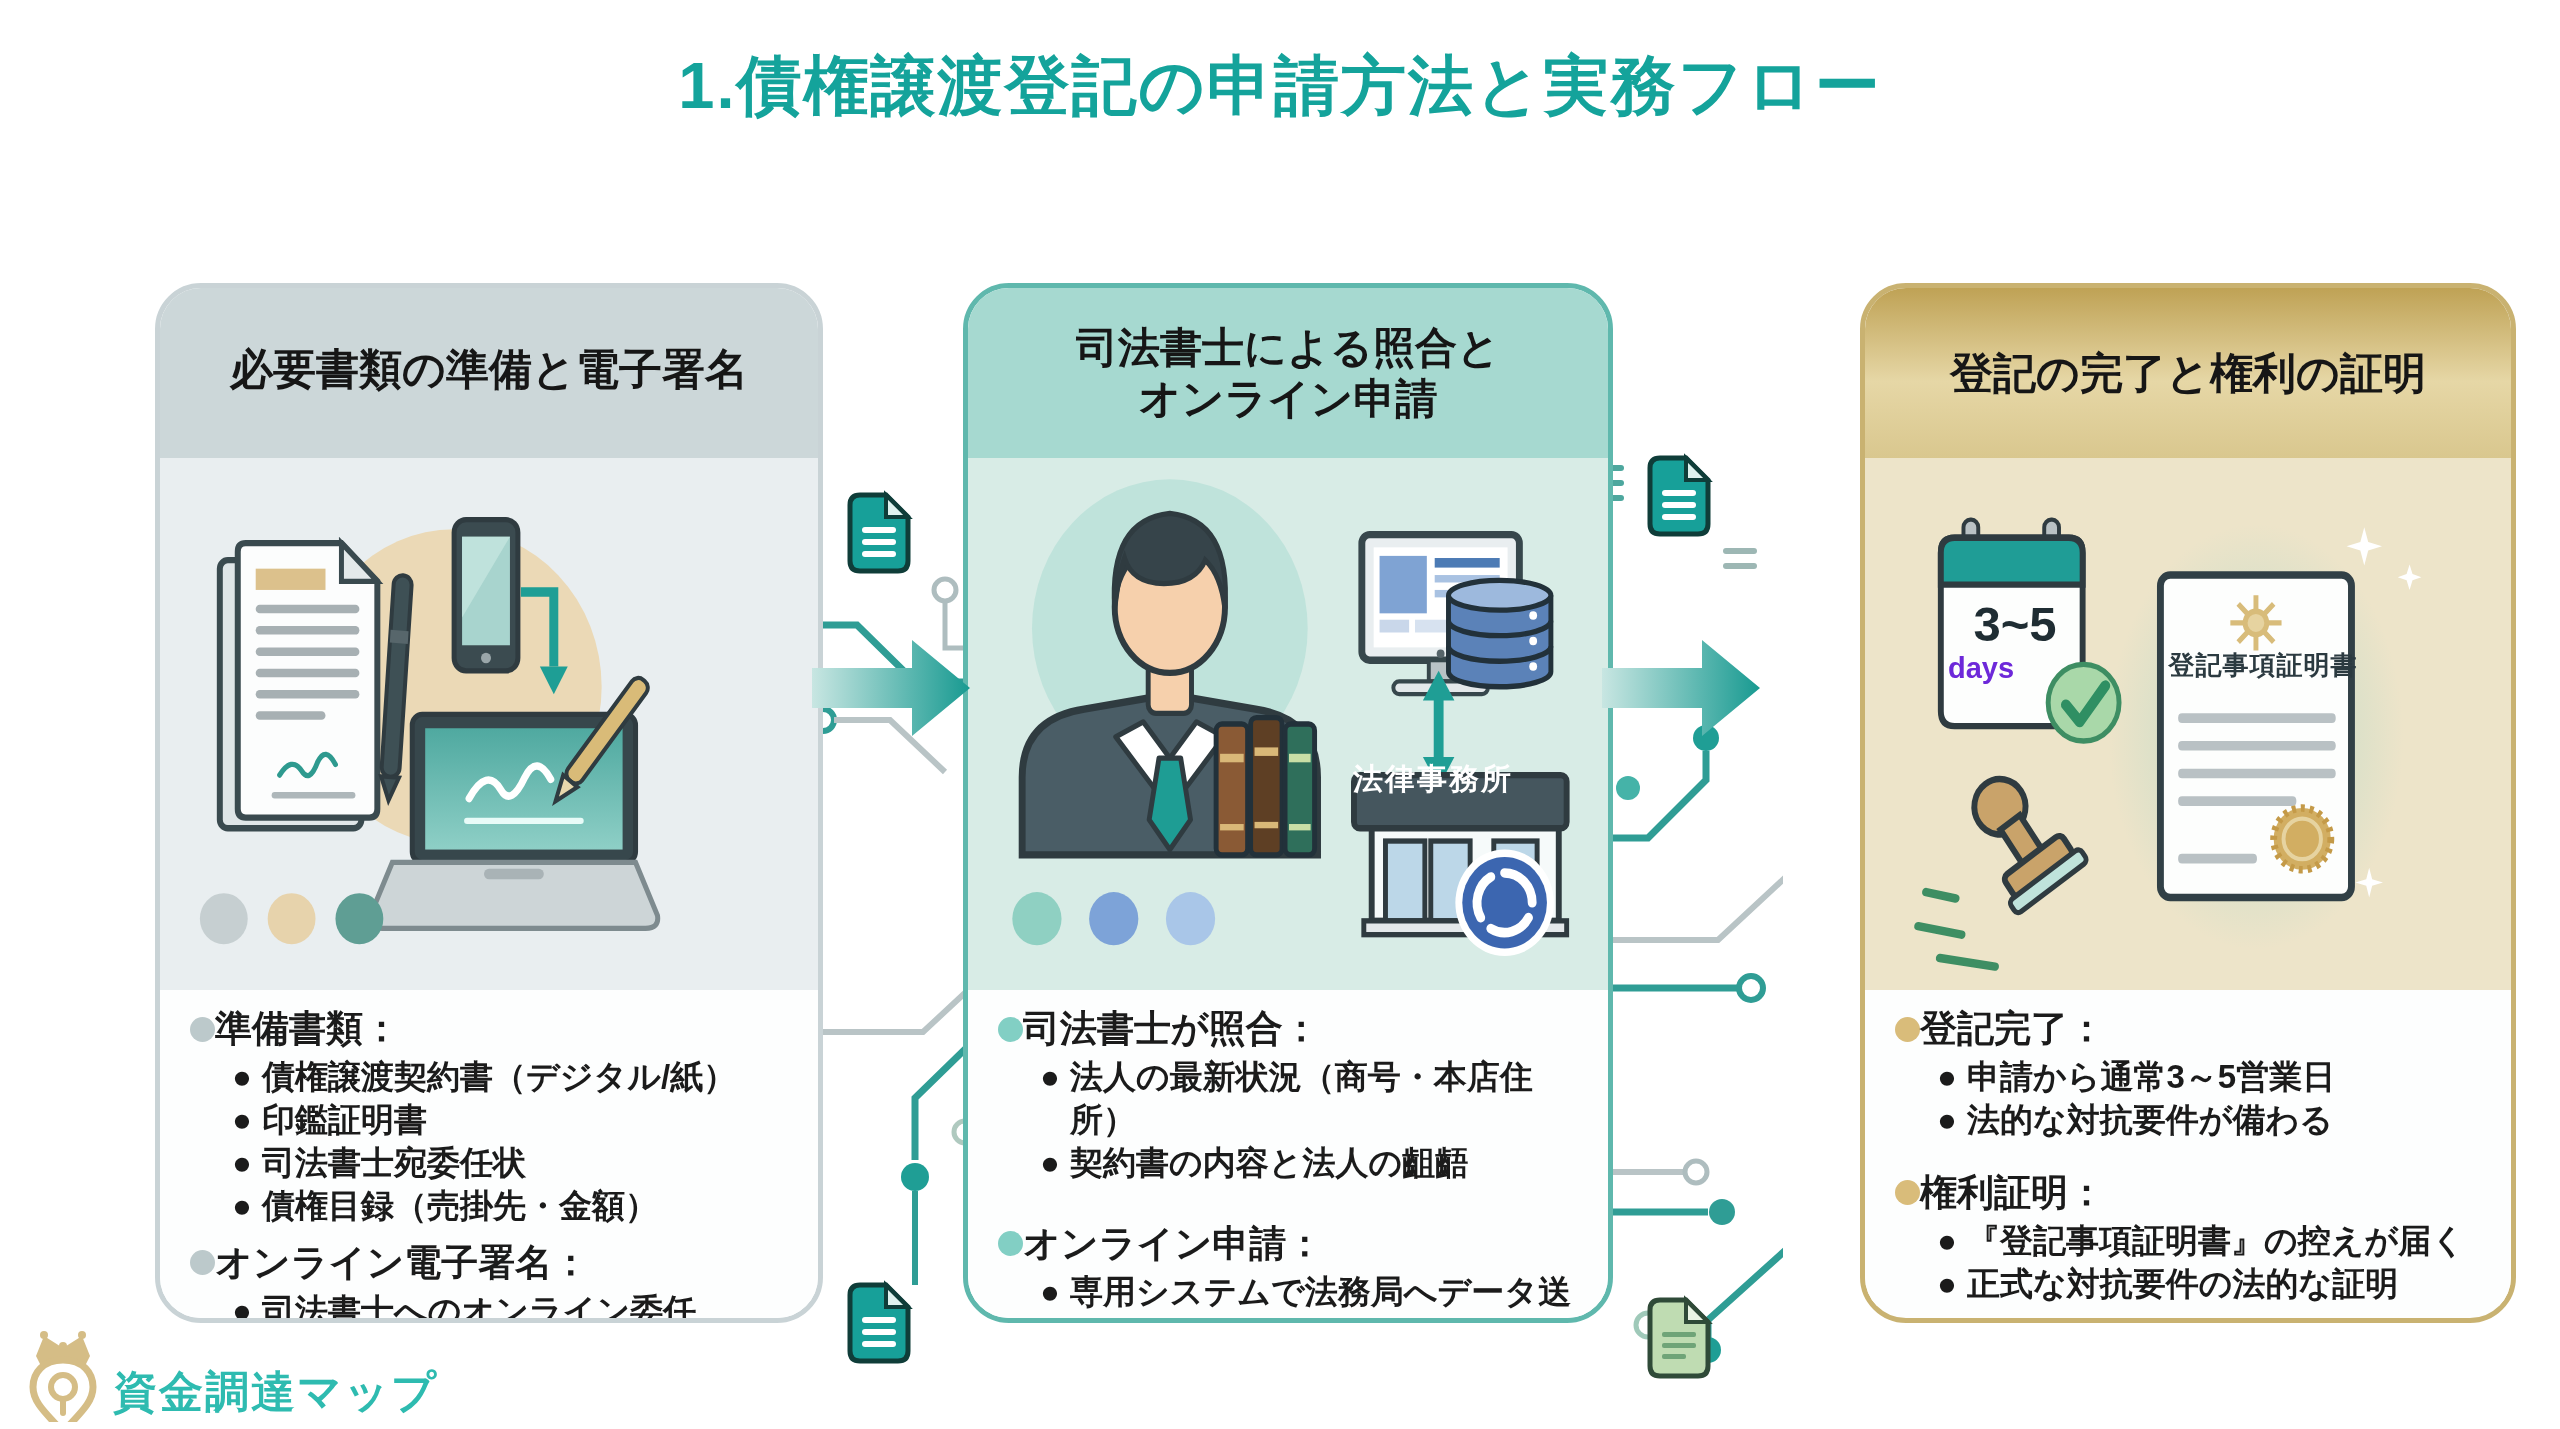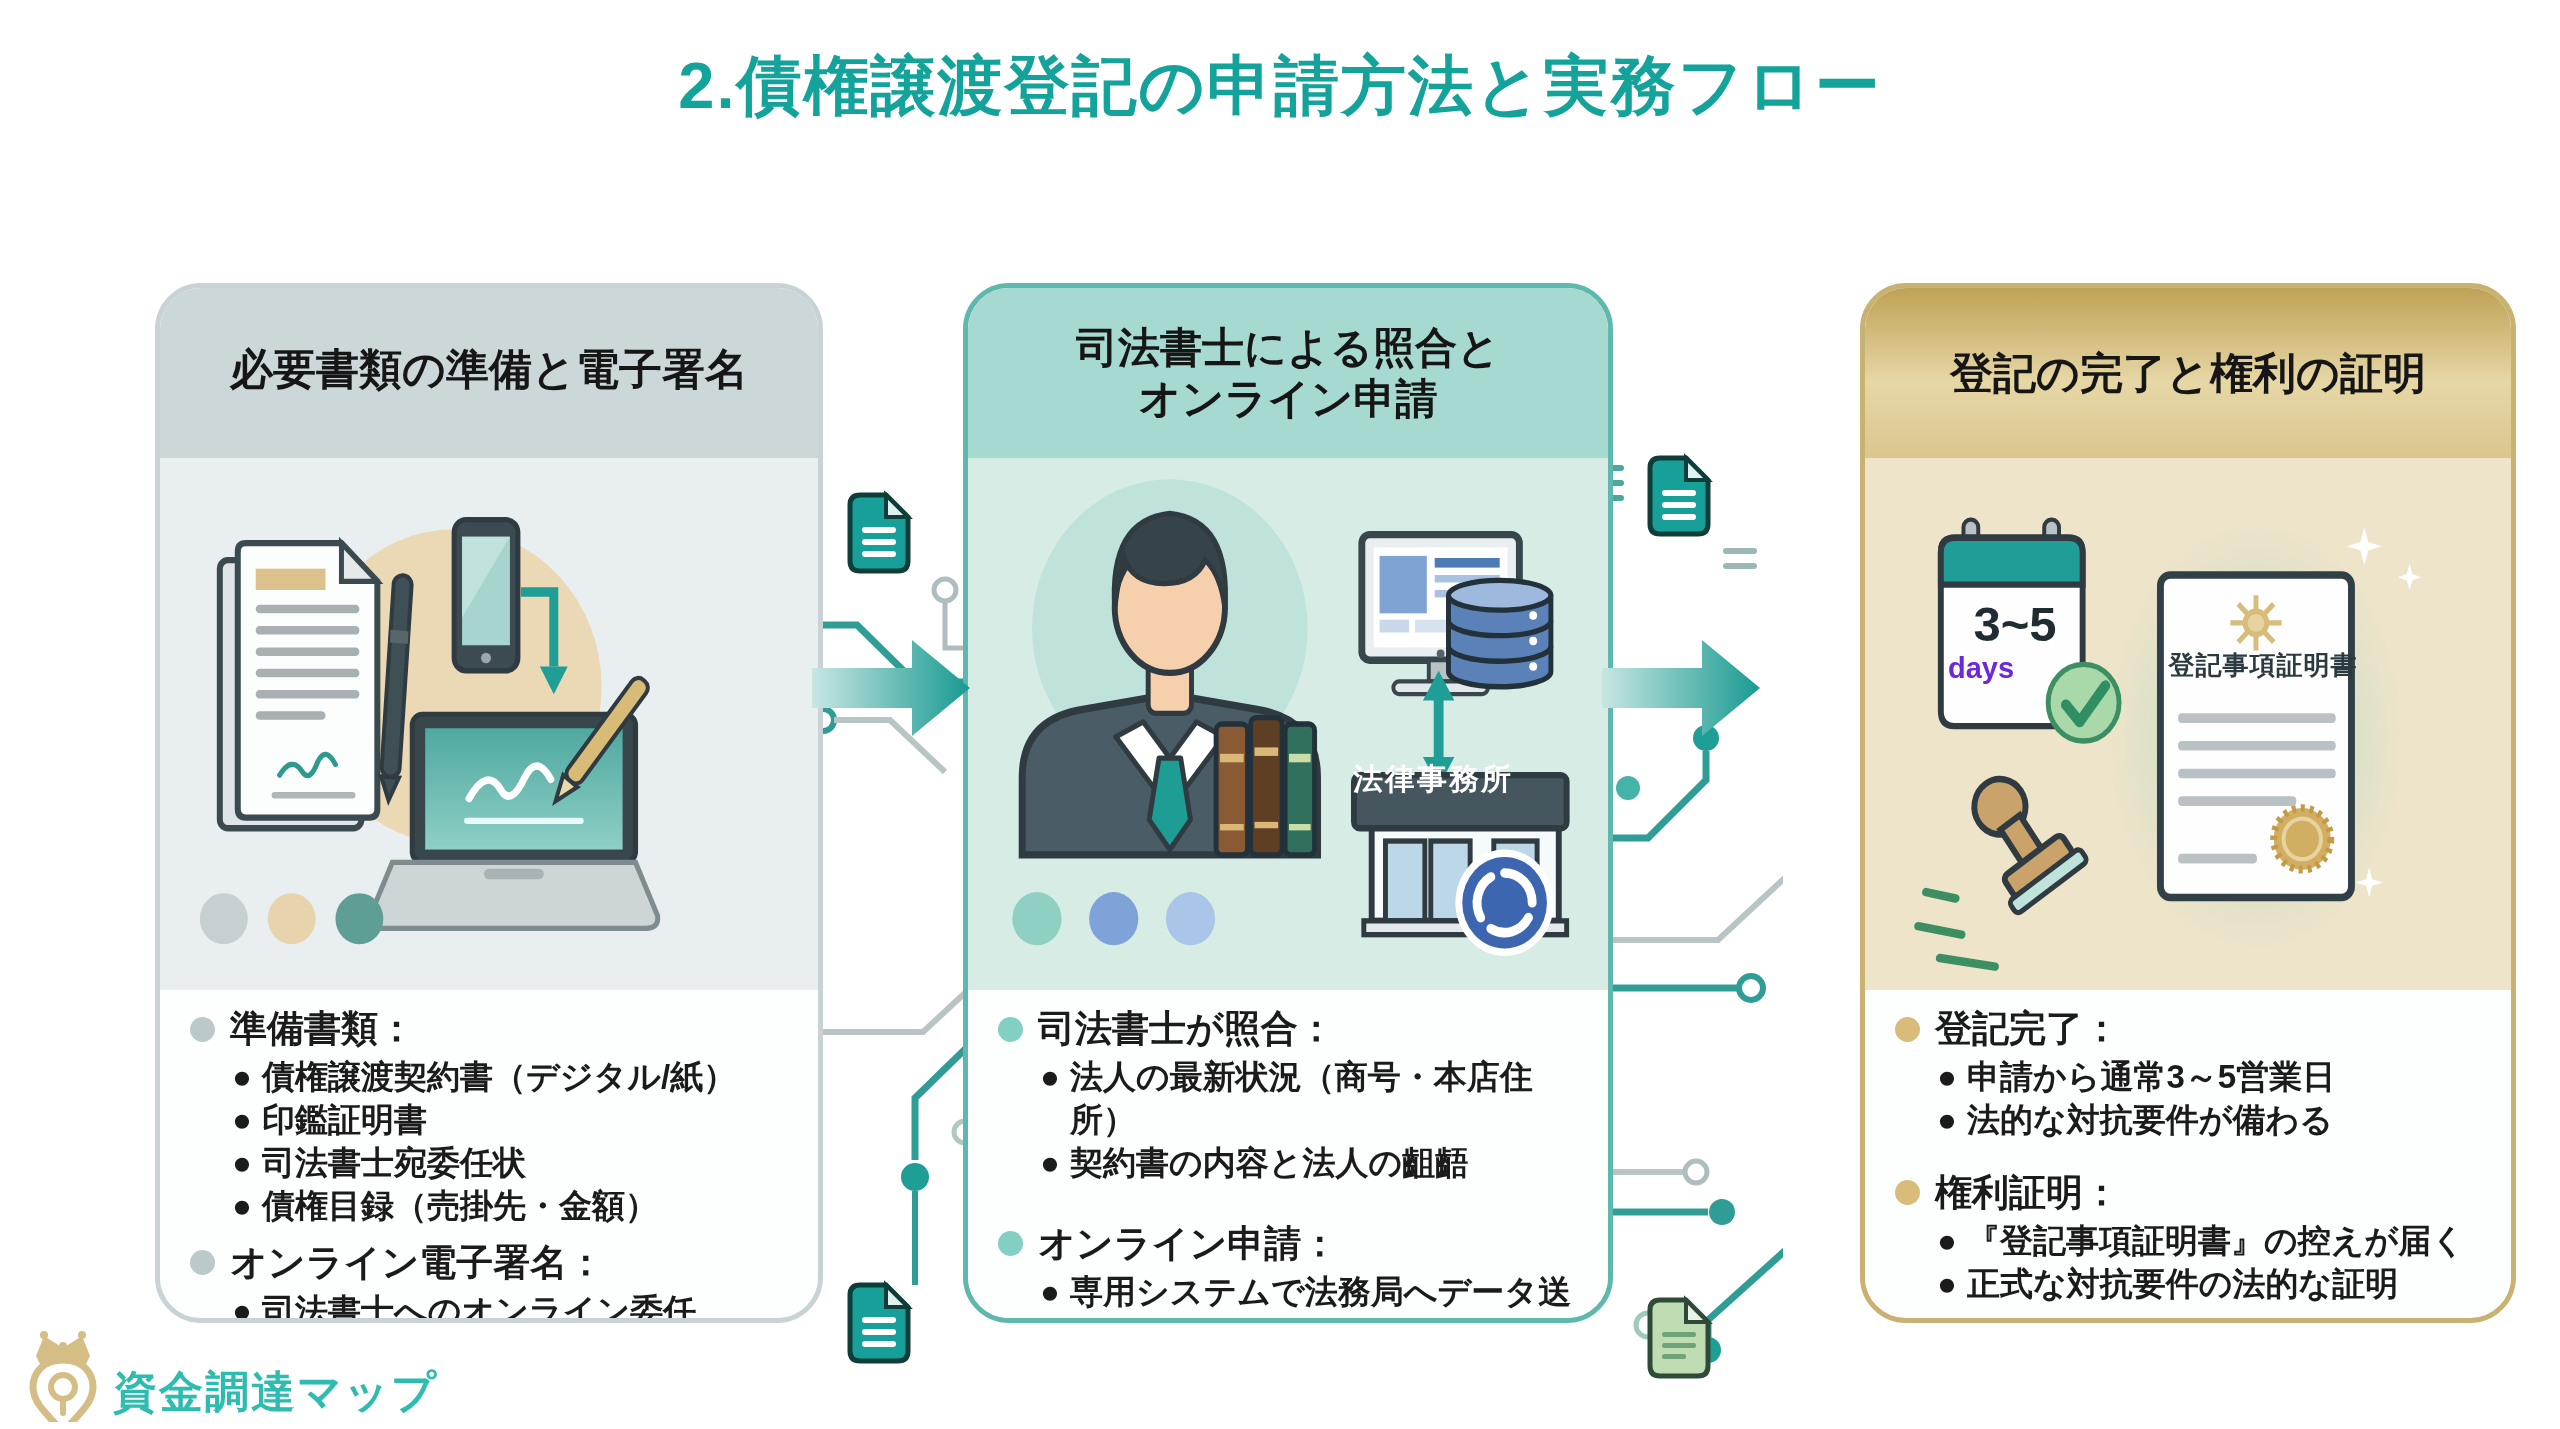--- a/index.html
+++ b/index.html
@@ -30,21 +30,21 @@
   .p1 .panel-header{background:var(--c-panel1_header_bg,#ccd7d9);font-family:Liberation Mono, monospace;}
   .p2 .panel-header{background:var(--c-panel2_header_bg,#a6d9d0);font-size:42px;}
   .p3 .panel-header{background:linear-gradient(180deg,var(--c-panel3_header_top,#bfa255) 0%,var(--c-panel3_header_mid,#e6d7a6) 55%,var(--c-panel3_header_bot,#d9c78e) 100%);}
   .panel-illust{position:relative;height:532px;}
   .p1 .panel-illust{background:var(--c-panel1_illust_bg,#e9eef0);}
   .p2 .panel-illust{background:var(--c-panel2_illust_bg,#d8ece6);}
   .p3 .panel-illust{background:var(--c-panel3_illust_bg,#ede4c9);}
   .panel-illust svg.fill{position:absolute;left:0;top:0;width:100%;height:100%;}
   .panel-body{background:#fdfefe;padding:10px 26px 0 30px;}
   .group{margin-bottom:10px;}
-  .glabel{display:flex;align-items:center;gap:15px;font-size:37px;font-weight:800;margin:4px 0 2px 0;}
+  .glabel{display:flex;align-items:center;font-size:37px;font-weight:800;margin:4px 0 2px 0;}
   .gdot{width:25px;height:25px;border-radius:50%;flex:0 0 auto;}
   .p1 .gdot{background:var(--c-panel1_dot,#bcc9cb);}
   .p2 .gdot{background:var(--c-panel2_dot,#82cfc4);}
   .p3 .gdot{background:var(--c-panel3_dot,#d9bc7a);}
   .item{font-size:33px;font-weight:700;line-height:1.3;padding-left:42px;display:flex;gap:10px;}
   .item .mk{flex:0 0 auto;}
   
   .sign-text{position:absolute;left:377px;top:301px;width:176px;text-align:center;
     color:#ffffff;font-size:30px;font-weight:700;letter-spacing:2px;}
   .cal-num{position:absolute;left:83px;top:138px;width:134px;text-align:center;
@@ -58,21 +58,21 @@
   .circuit.g1{left:795px;} .circuit.g2{left:1588px;}
   .flow-arrow{position:absolute;top:638px;width:160px;height:100px;z-index:3;}
   .flow-arrow.a1{left:812px;} .flow-arrow.a2{left:1602px;}
   
   .logo{position:absolute;left:20px;top:1326px;display:flex;align-items:flex-end;gap:7px;z-index:4;}
   .logo-text{font-size:44px;font-weight:700;color:var(--c-logo_text,#2ebbb0);letter-spacing:2px;}
 </style>
 </head>
 <body>
 
-<div class="main-title">2.債権譲渡登記の申請方法と実務フロー</div>
+<div class="main-title">1.債権譲渡登記の申請方法と実務フロー</div>
 
 <svg class="circuit g1" viewBox="0 0 195 1000" preserveAspectRatio="none">
   <g transform="translate(55,75)">
     <path d="M0,10 Q0,0 10,0 H36 L58,22 V66 Q58,76 48,76 H10 Q0,76 0,66 Z" fill="#17A099" stroke="#0F3D39" stroke-width="5"></path>
     <polygon points="36,0 58,22 36,22" fill="#DFF2EF" stroke="#0F3D39" stroke-width="4"></polygon>
     <rect x="12" y="32" width="34" height="6" rx="3" fill="#fff"></rect>
       <rect x="12" y="44" width="34" height="6" rx="3" fill="#fff"></rect>
       <rect x="12" y="56" width="34" height="6" rx="3" fill="#fff"></rect>
   </g>
   <circle cx="150" cy="170" r="11" fill="#fff" stroke="#AEBDBF" stroke-width="5"></circle>

